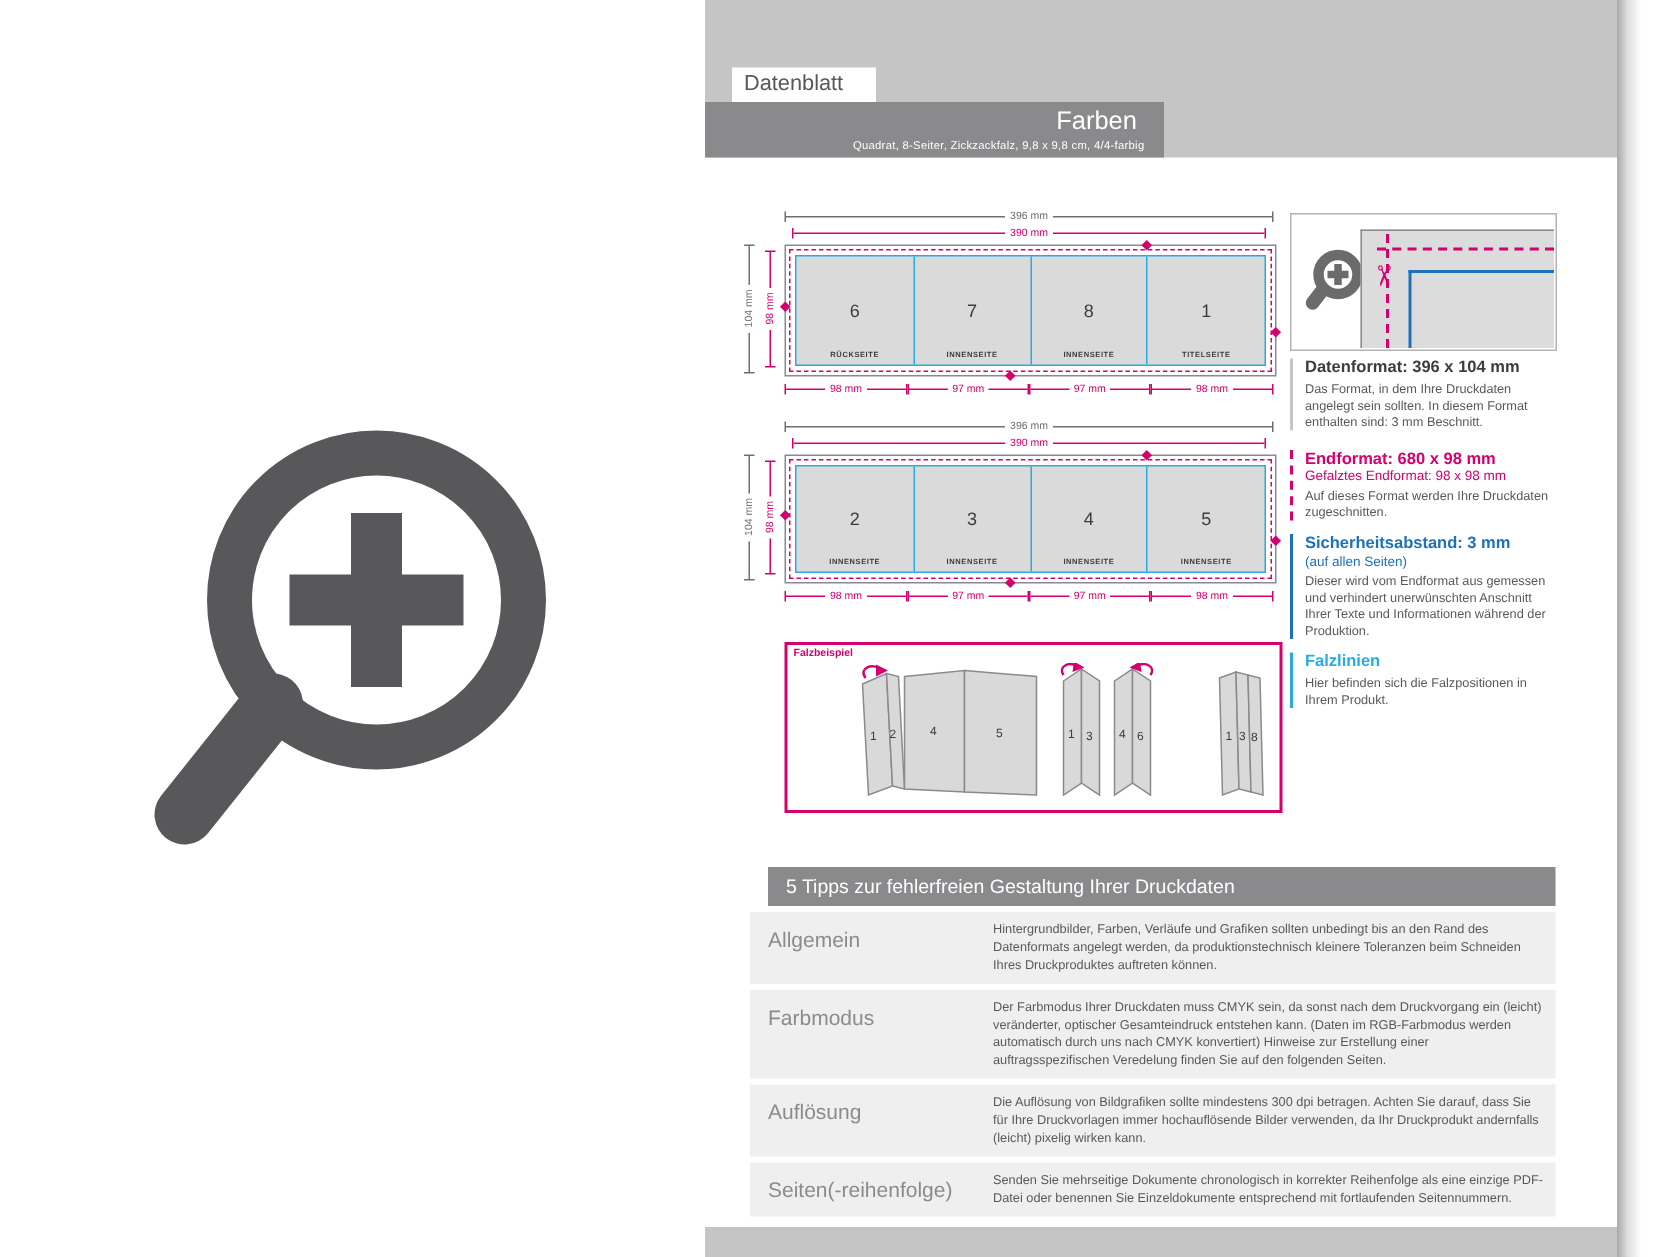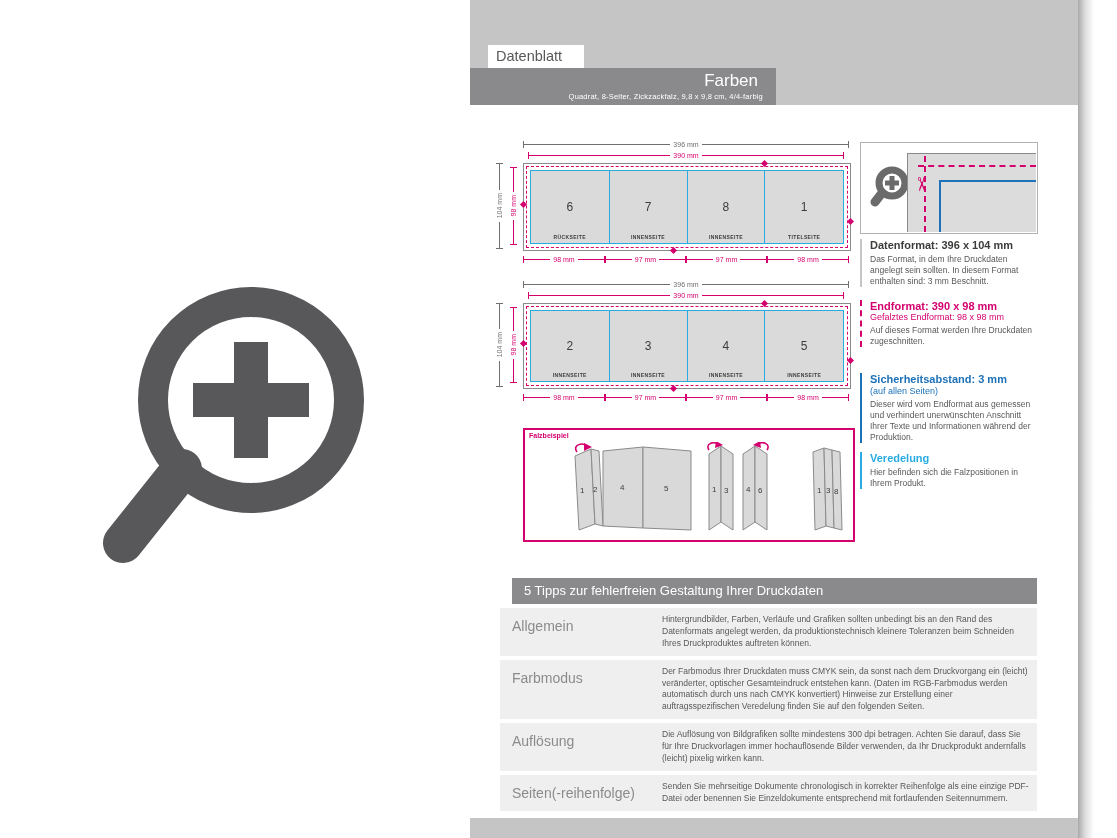--- a/index.html
+++ b/index.html
@@ -66,21 +66,21 @@
   .mini-zoom{position:absolute;left:8px;top:22px;}
   .sb-sec{padding-left:8px;border-left:2px solid transparent;}
   .sb-sec .h{font-size:11px;font-weight:bold;line-height:1.15;}
   .sb-sec .sh{font-size:9px;line-height:1.2;}
   .sb-sec p{font-size:8.5px;color:#58585a;line-height:1.3;margin:2px 0 0;}
   .s-daten{border-left-color:#c6c5c5;margin-top:5px;}
   .s-daten .h{color:#3c3c3b;}
   .s-daten p + p{margin-top:9px;}
   .s-end{border-left:2px dashed #d4006e;margin-top:13px;}
   .s-end .h,.s-end .sh{color:#d4006e;}
-  .s-safe{border-left-color:#1d71b8;margin-top:26px;}
+  .s-safe{border-left-color:#1d71b8;margin-top:9px;}
   .s-safe .h,.s-safe .sh{color:#1d71b8;}
   .s-falz{border-left-color:#29abe2;margin-top:9px;}
   .s-falz .h{color:#29abe2;}
   
   .tips{position:absolute;left:30px;top:578px;width:537px;}
   .tips-header{background:#8a8a8c;color:#fff;font-size:13px;padding:5px 0 6px 12px;margin-left:12px;}
   .trow{display:flex;background:#f0efef;margin-top:4px;}
   .tlabel{width:150px;flex:none;font-size:14px;color:#8c8b8b;padding:10px 0 8px 12px;}
   .ttext{flex:1;font-size:8.5px;color:#58585a;line-height:1.4;padding:6px 8px 6px 0;}
 </style>
@@ -329,33 +329,33 @@
         <div class="blue-corner"></div>
       </div>
     </div>
 
     <div class="sb-sec s-daten">
       <div class="h">Datenformat: 396 x 104 mm</div>
       <p>Das Format, in dem Ihre Druckdaten angelegt sein sollten. In diesem Format enthalten sind: 3 mm Beschnitt.</p>
     </div>
 
     <div class="sb-sec s-end">
-      <div class="h">Endformat: 390 x 98 mm</div>
+      <div class="h">Endformat: 680 x 98 mm</div>
       <div class="sh">Gefalztes Endformat: 98 x 98 mm</div>
       <p>Auf dieses Format werden Ihre Druckdaten zugeschnitten.</p>
     </div>
 
     <div class="sb-sec s-safe">
       <div class="h">Sicherheitsabstand: 3 mm</div>
       <div class="sh">(auf allen Seiten)</div>
       <p>Dieser wird vom Endformat aus gemessen und verhindert unerwünschten Anschnitt Ihrer Texte und Informationen während der Produktion.</p>
     </div>
 
     <div class="sb-sec s-falz">
-      <div class="h">Veredelung</div>
+      <div class="h">Falzlinien</div>
       <p>Hier befinden sich die Falzpositionen in Ihrem Produkt.</p>
     </div>
   </div>
 
   <div class="tips">
     <div class="tips-header">5 Tipps zur fehlerfreien Gestaltung Ihrer Druckdaten</div>
     <div class="trow">
       <div class="tlabel">Allgemein</div>
       <div class="ttext">Hintergrundbilder, Farben, Verläufe und Grafiken sollten unbedingt bis an den Rand des Datenformats angelegt werden, da produktionstechnisch kleinere Toleranzen beim Schneiden Ihres Druckproduktes auftreten können.</div>
     </div>

